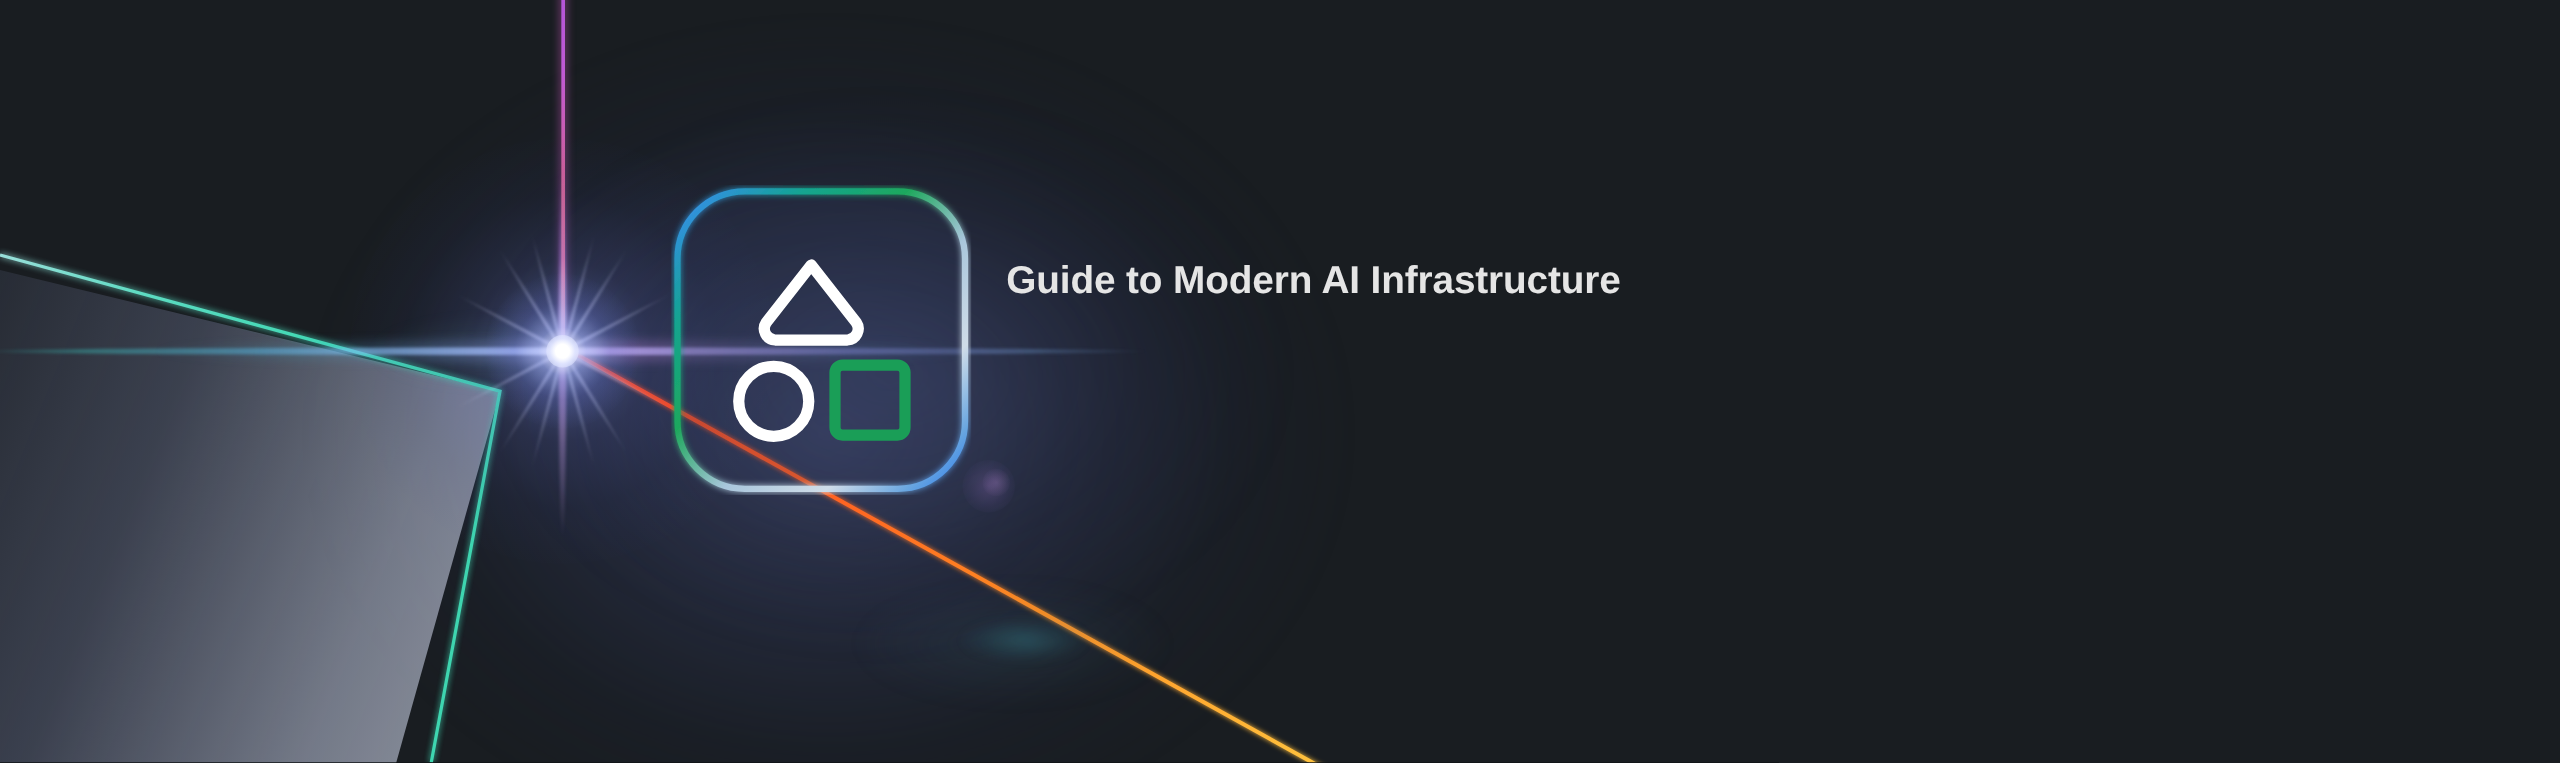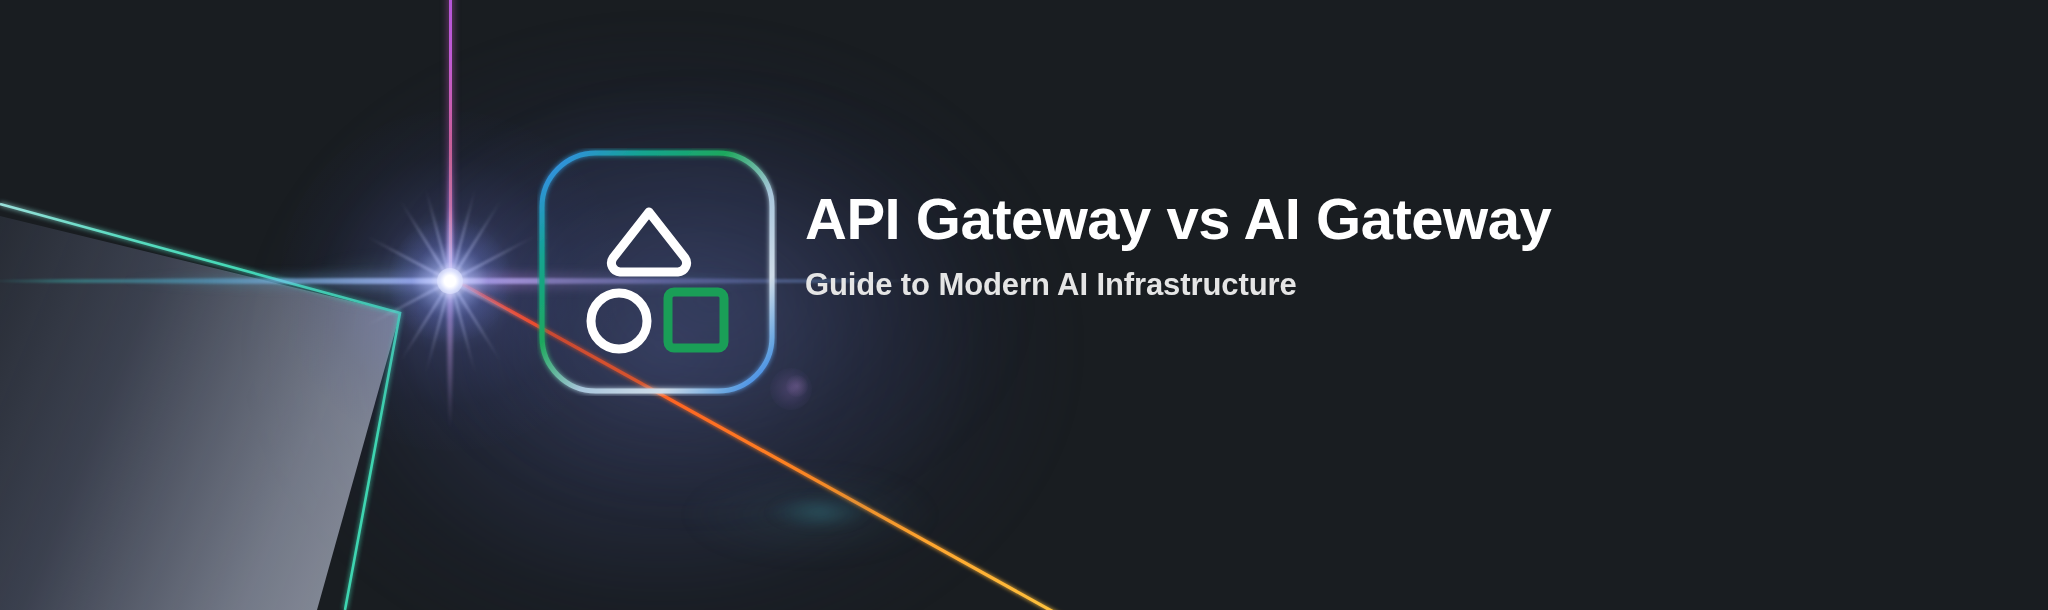--- a/index.html
+++ b/index.html
@@ -251,17 +251,16 @@
 
       <path d="M112 64 L148 110 A9 9 0 0 1 141 124 L83 124 A9 9 0 0 1 76 110 Z" fill="none" stroke="#ffffff" stroke-width="9" stroke-linejoin="round" stroke-linecap="round"></path>
 
       <circle cx="82" cy="173" r="28" fill="none" stroke="#ffffff" stroke-width="9"></circle>
 
       <rect x="131" y="144" width="56" height="56" rx="6" ry="6" fill="none" stroke="#1a9e57" stroke-width="9"></rect>
     </svg>
   </div>
 
   <div class="text-block">
-    <h1 class="hero-title">API Gateway vs AI Gateway</h1>
     <p class="hero-subtitle">Guide to Modern AI Infrastructure</p>
   </div>
 
 </div>
 
 </body></html>

